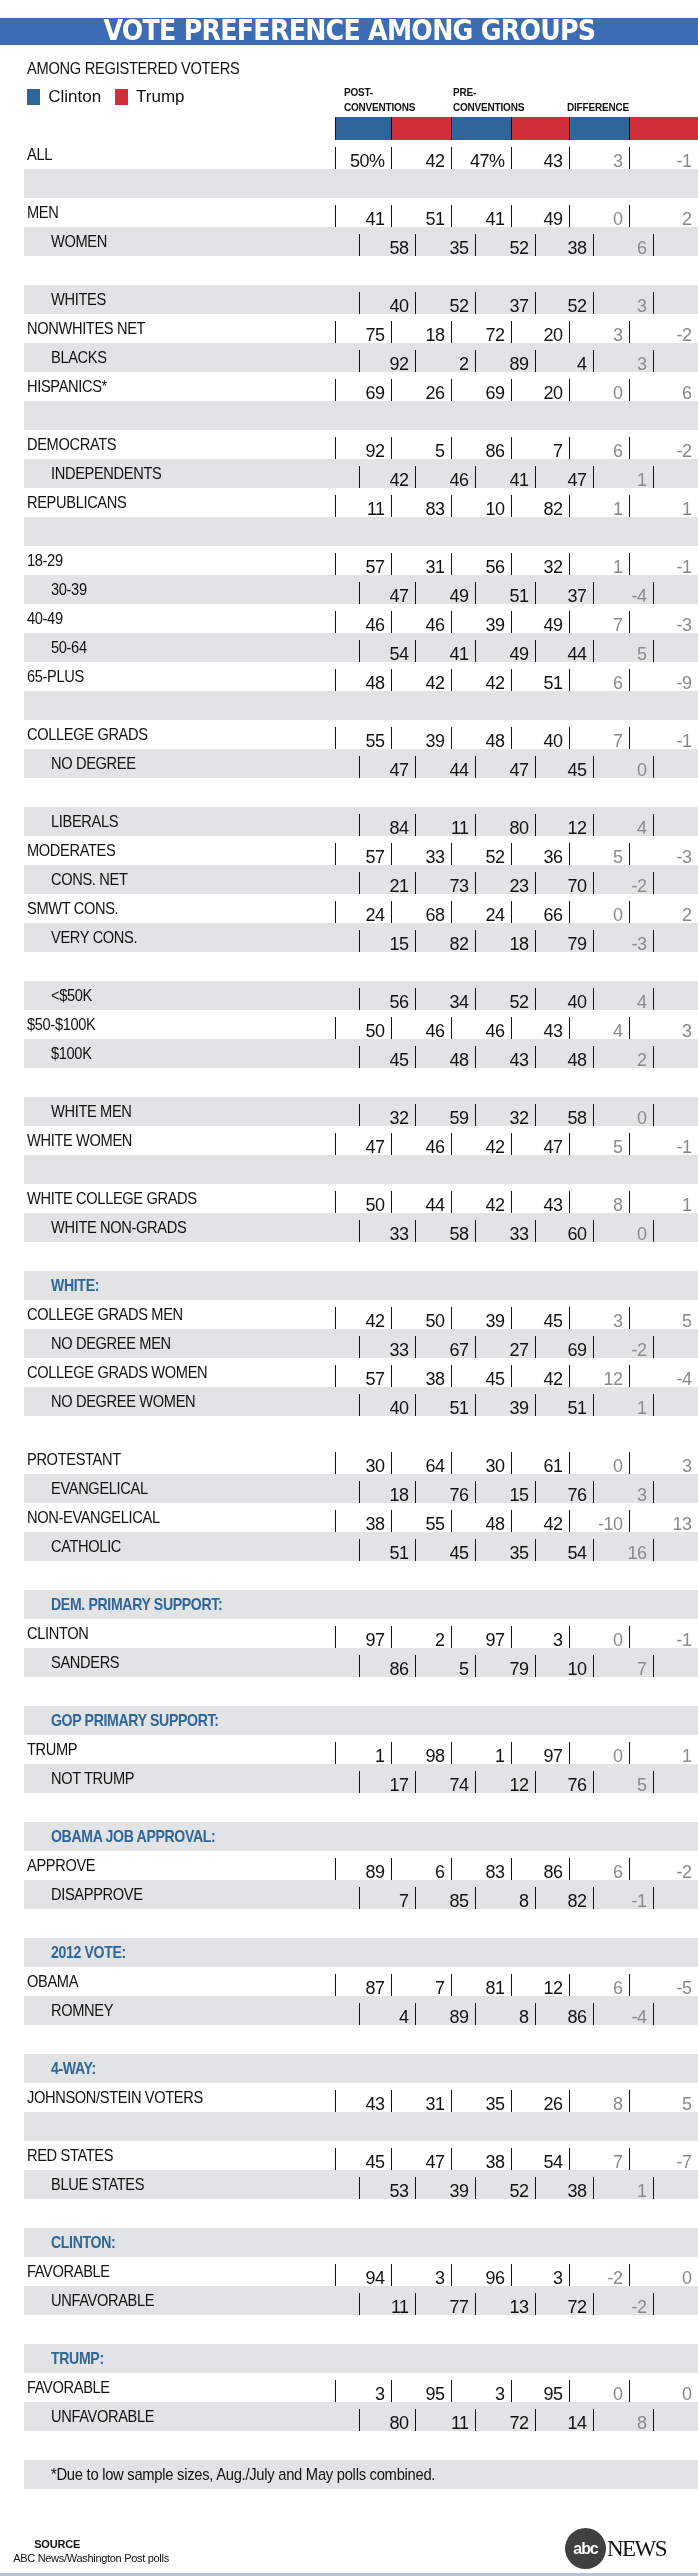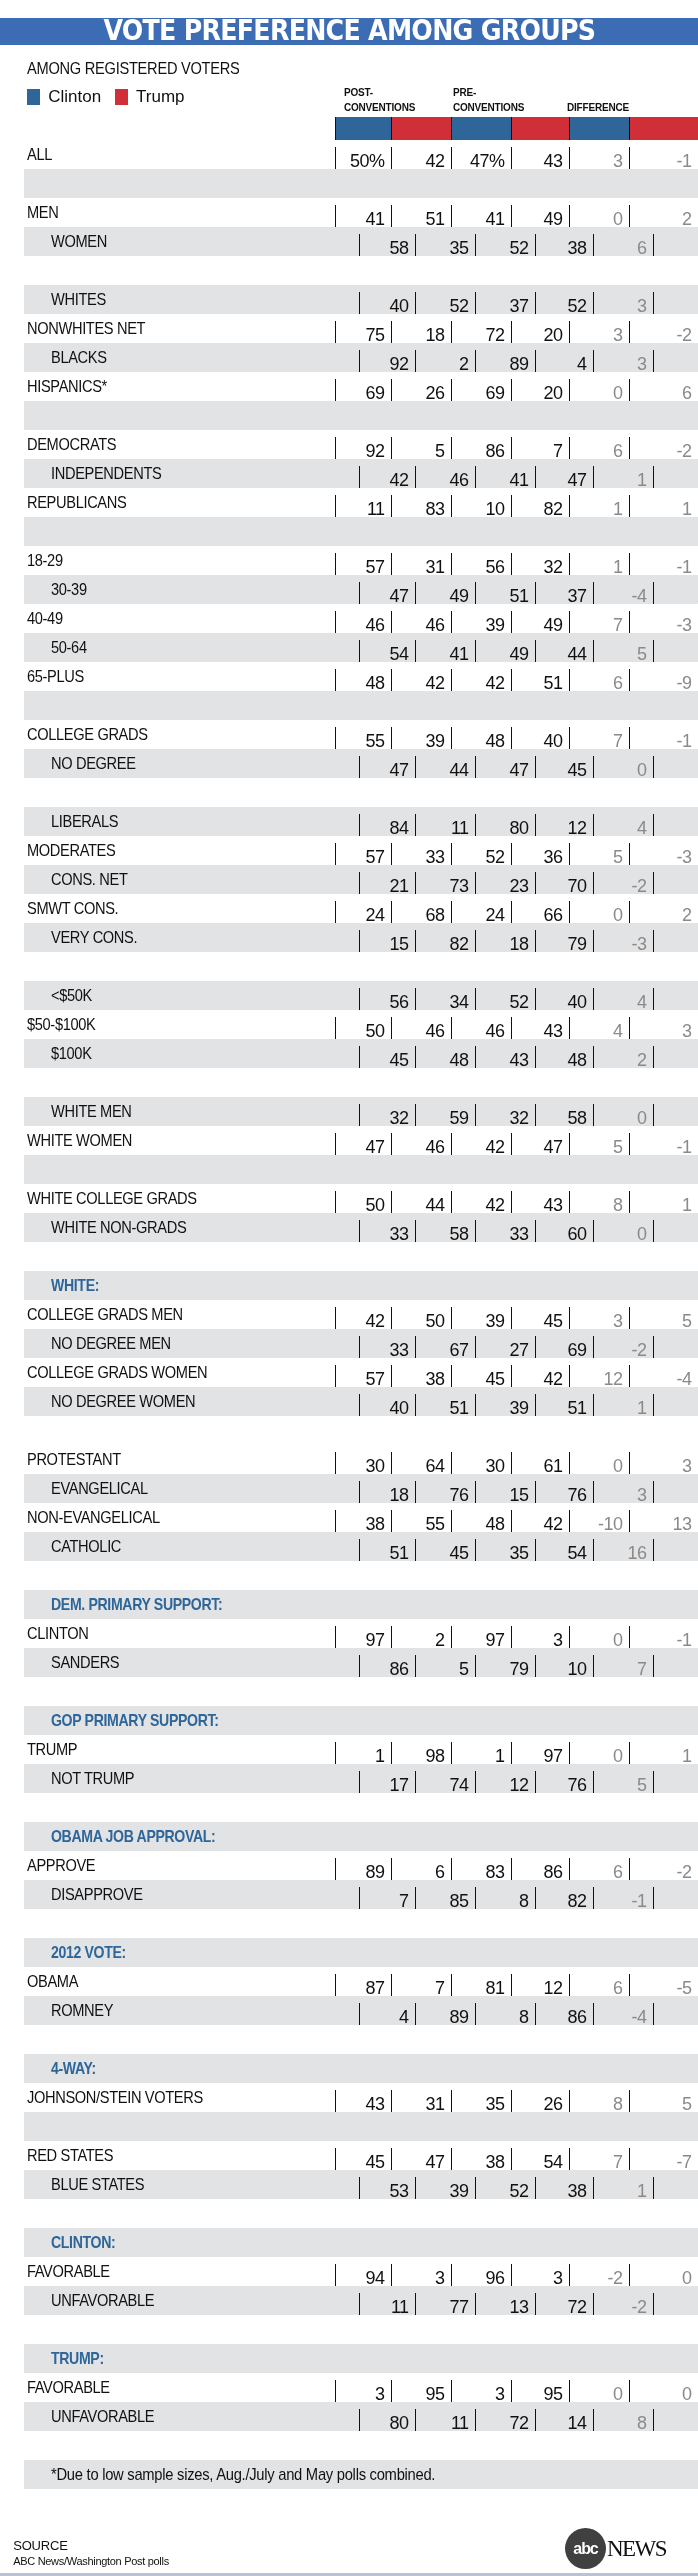--- a/index.html
+++ b/index.html
@@ -21,21 +21,21 @@
   .row.g { background: #e2e3e5; margin-left: 24px; }
   .row.w { background: #ffffff; }
   .row .label { position: absolute; left: 27px; font-size: 17px; letter-spacing: -0.4px; white-space: nowrap; transform: scaleX(0.86); transform-origin: left; }
   .row .section { position: absolute; left: 27px; font-size: 16.4px; font-weight: bold; color: #2e6699; letter-spacing: -0.4px; white-space: nowrap; transform: scaleX(0.86); transform-origin: left; }
   .row .note { position: absolute; left: 27px; font-size: 16.4px; letter-spacing: -0.3px; white-space: nowrap; transform: scaleX(0.9); transform-origin: left; }
   .cells { position: absolute; left: 335px; top: 7px; height: 100%; display: flex; }
   .cell { height: 100%; display: flex; align-items: center; justify-content: flex-end; padding-right: 6.4px; font-size: 18px; letter-spacing: -0.5px; border-left: 1.6px solid #111; }
   .cell.diff { color: #8a8a8a; }
   .c1 { width: 56px; } .c2 { width: 60px; } .c3 { width: 60px; } .c4 { width: 58px; } .c5 { width: 60px; } .c6 { width: 69px; border-right: none; }
   .source { position: absolute; left: 13.2px; top: 2538px; }
-  .source .h { font-size: 13px; font-weight: normal; letter-spacing: -0.2px; }
+  .source .h { font-size: 11px; font-weight: bold; letter-spacing: -0.2px; margin-left: 21px; }
   .source .t { font-size: 11px; margin-top: 2.1px; letter-spacing: -0.3px; }
   .logo { position: absolute; left: 565px; top: 2528px; display: flex; align-items: center; }
   .logo .circle { width: 41px; height: 41px; border-radius: 50%; background: #404040; color: #fff; font-weight: bold; font-size: 16px; display: flex; align-items: center; justify-content: center; letter-spacing: -1.1px; }
   .logo .news { font-family: "Liberation Serif", "DejaVu Serif", serif; font-size: 23px; letter-spacing: -1.6px; margin-left: 1.1px; }
   .bottomline { position: absolute; left: 0; top: 2573px; width: 699px; height: 2.6px; background: #b6c4d6; }
 </style>
 </head>
 <body>
 
 <div class="banner">

